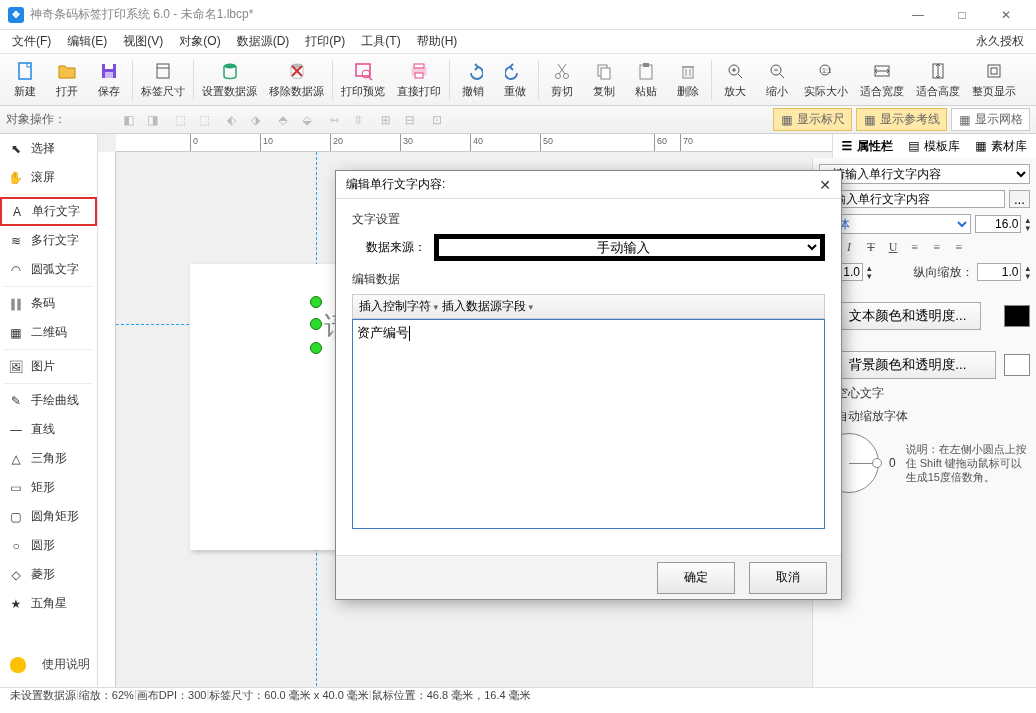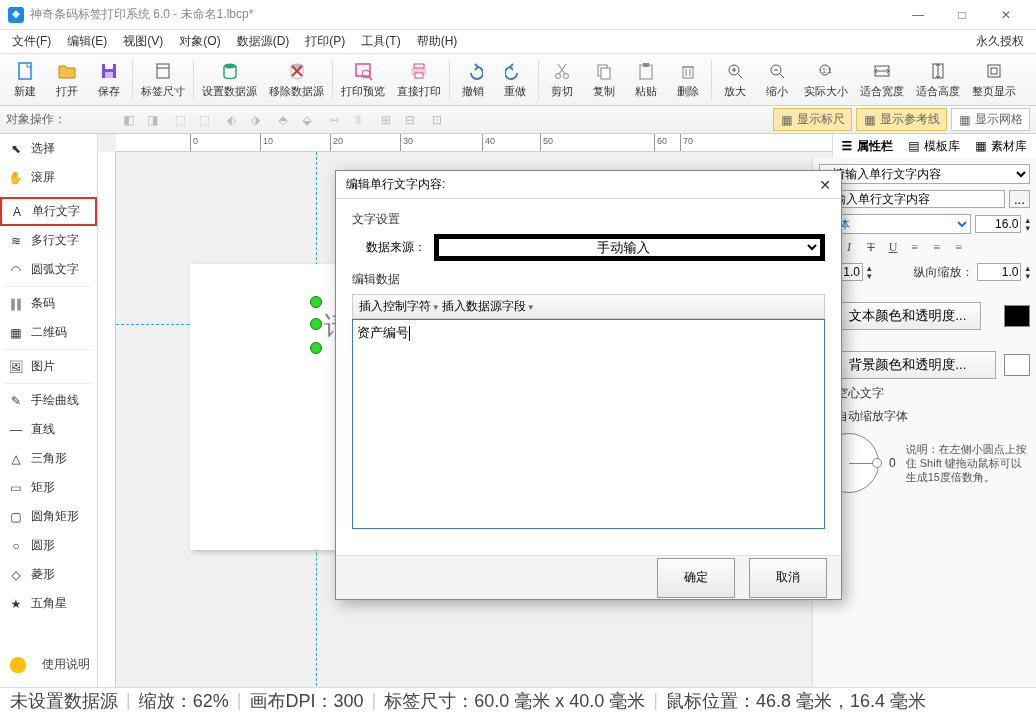--- a/index.html
+++ b/index.html
@@ -79,24 +79,24 @@
 .dlgtitle .x{margin-left:auto;font-size:14px;color:#333;}
 .dlgbody{padding:12px 16px;}
 .dlgbody .sec{margin-bottom:10px;}
 .dlgbody .seclabel{font-size:12px;color:#333;margin-bottom:6px;}
 .subrow{display:flex;align-items:center;gap:8px;margin-left:14px;margin-bottom:8px;}
 .subrow select{flex:1;border:5px solid #000000;padding:0;background:#fff;text-align:center;}
 .editbar{border:1px solid #ccc;background:linear-gradient(#fafafa,#ececec);padding:3px 6px;font-size:12px;display:flex;gap:4px;}
 .editbar span::after{content:" ▾";font-size:9px;color:#666;}
 .editarea{border:1px solid #3a7bbf;height:210px;padding:4px;font-size:13px;background:#fff;position:relative;}
 .dlgfoot{position:absolute;bottom:0;left:0;right:0;height:44px;background:#f4f4f4;border-top:1px solid #ddd;display:flex;align-items:center;justify-content:flex-end;padding:0 14px;gap:14px;}
-.dlgfoot button{width:78px;height:40px;border:1px solid #999;background:linear-gradient(#fdfdfd,#e8e8e8);font-size:12px;}
-
-
-.status{position:absolute;bottom:0;left:0;right:0;height:26px;background:#fff;border-top:1px solid #ddd;display:flex;align-items:center;padding:0 10px;font-size:18px;color:#444;gap:8px;}
+.dlgfoot button{width:78px;height:32px;border:1px solid #999;background:linear-gradient(#fdfdfd,#e8e8e8);font-size:12px;}
+
+
+.status{position:absolute;bottom:0;left:0;right:0;height:26px;background:#fff;border-top:1px solid #ddd;display:flex;padding:0 10px;font-size:11px;color:#444;gap:0;}
 .status .sep{color:#ccc;}
 
 
 .hscroll{position:absolute;bottom:0;left:18px;right:16px;height:16px;background:#efefef;border-top:1px solid #ddd;}
 .vscroll{position:absolute;right:0;top:18px;bottom:16px;width:16px;background:#efefef;border-left:1px solid #ddd;}
 </style>
 </head>
 <body>
 
 <div class="titlebar">
@@ -421,21 +421,21 @@
         <span>五角星</span>
       </div>
     </div>
 
   <div class="canvaswrap">
     <div class="hruler" id="hruler">
         <div class="tick" style="left: 74px;">0</div>
         <div class="tick" style="left: 144px;">10</div>
         <div class="tick" style="left: 214px;">20</div>
         <div class="tick" style="left: 284px;">30</div>
-        <div class="tick" style="left: 354px; margin-left: 12px;">40</div>
+        <div class="tick" style="left: 354px;">40</div>
         <div class="tick" style="left: 424px;">50</div>
         <div class="tick" style="left: 494px; margin-left: 44px;">60</div>
         <div class="tick" style="left: 564px;">70</div>
       </div>
     <div class="vruler"></div>
     <div class="canvas">
       <div class="guide-h" style="top:172px"></div>
       <div class="guide-v" style="left:200px"></div>
       <div class="paper"></div>
       <div class="phtext" style="top:156px;left:208px">请</div>

